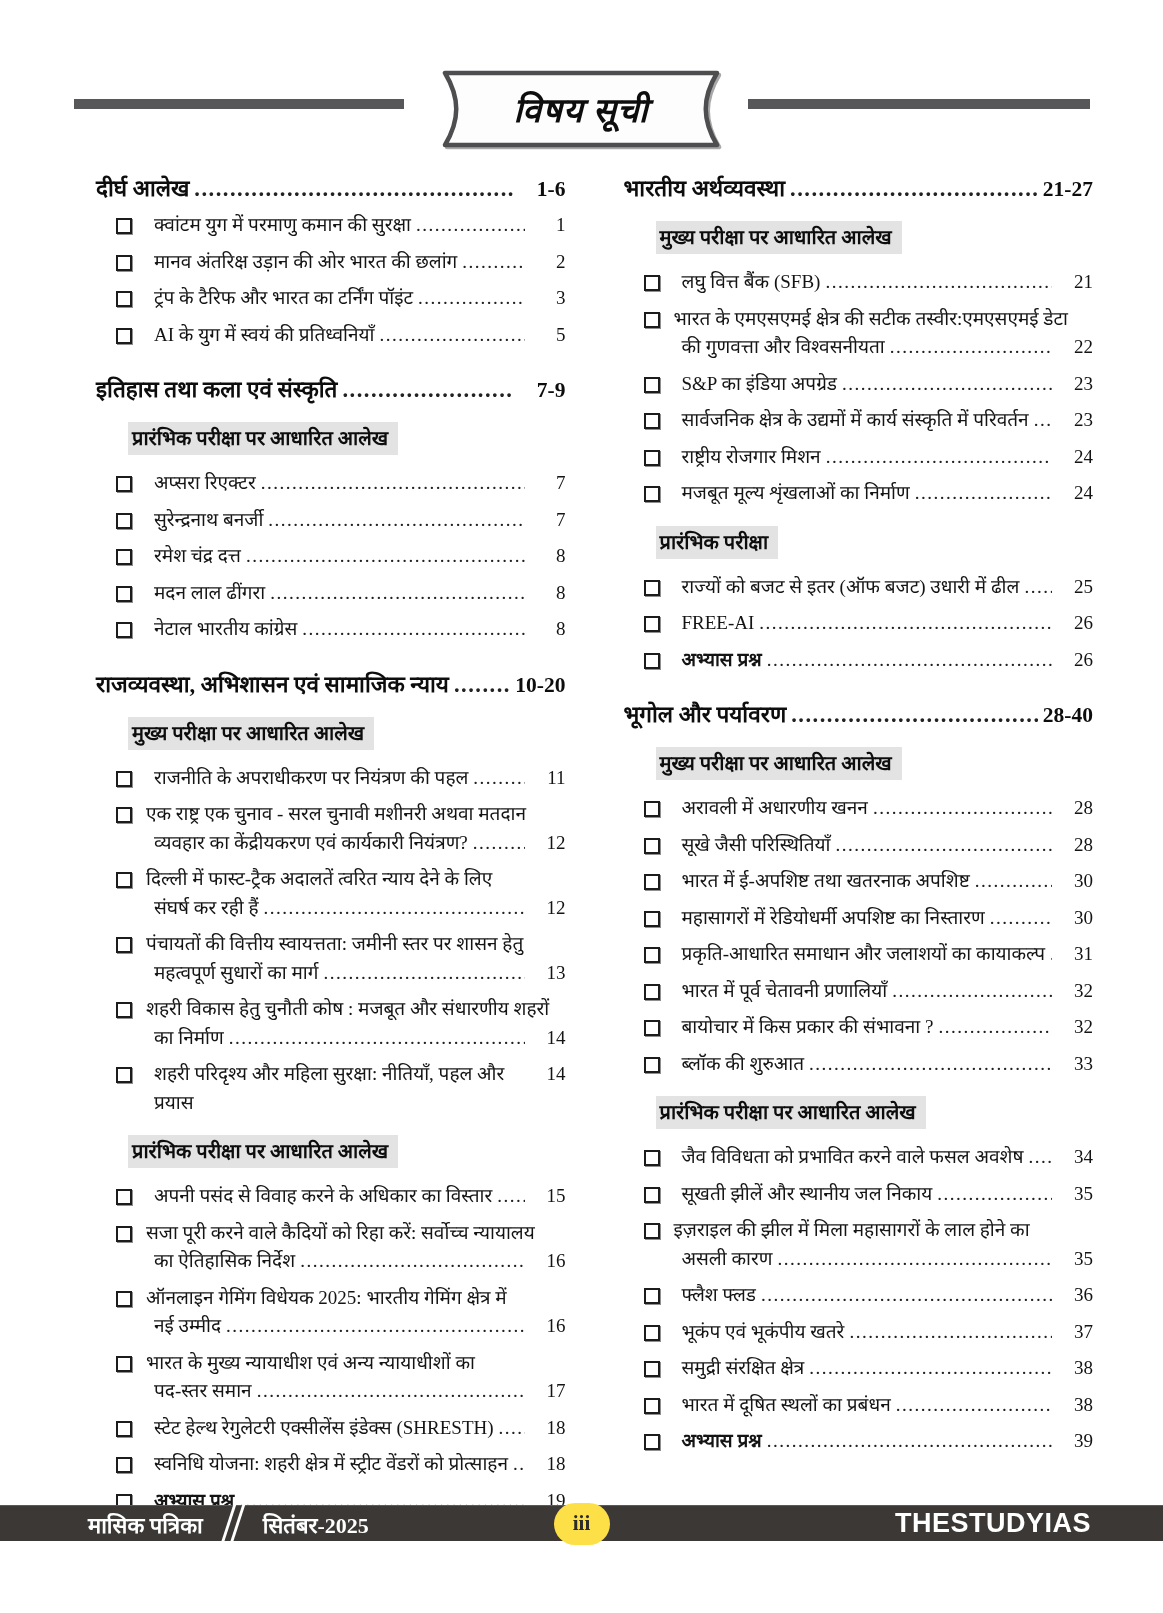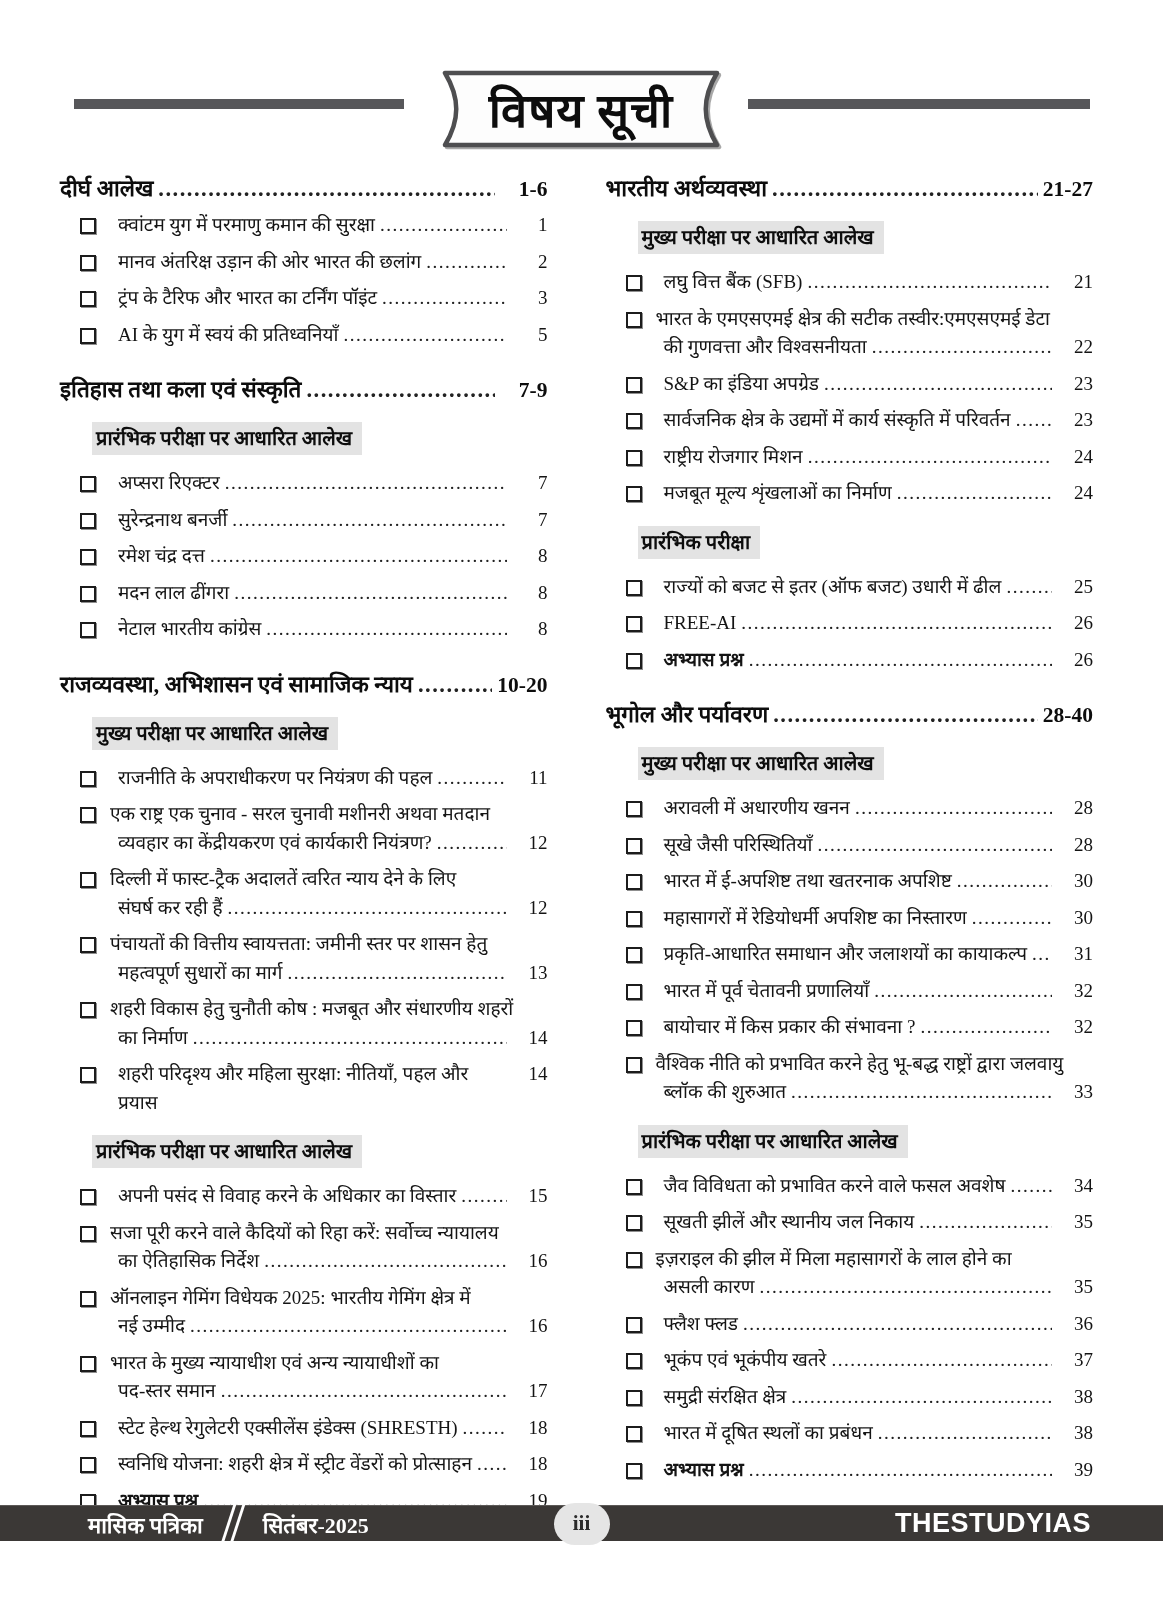--- a/index.html
+++ b/index.html
@@ -11,26 +11,26 @@
   
   .header{position:absolute;top:0;left:0;width:1163px;height:158px;}
   .rule{position:absolute;top:99px;height:10px;background:#57575a;}
   .rule.left{left:74px;width:330px;}
   .rule.right{left:748px;width:342px;}
   .banner{position:absolute;left:391px;top:68px;width:380px;height:82px;}
   .banner svg{position:absolute;left:0;top:0;}
   .banner-text{
     position:absolute;left:0;top:0;width:100%;height:100%;
     display:flex;align-items:center;justify-content:center;
-    font-size:47px;font-weight:bold;color:#0d0d0d;letter-spacing:1px;
+    font-size:34px;font-weight:bold;color:#0d0d0d;letter-spacing:1px;font-style:italic;
   }
   
   .columns{
     position:absolute;top:170px;left:0;width:1163px;
-    display:flex;gap:58px;padding:0 70px 0 60px;box-sizing:border-box;
+    display:flex;gap:58px;padding:0 70px 0 96px;box-sizing:border-box;
   }
   .col{flex:1;min-width:0;}
   .toc-section{margin:0 0 6px 0;}
   .sec-head{
     display:flex;align-items:baseline;
     font-weight:bold;font-size:22.5px;color:#0d0d0d;
     margin:24px 0 8px 0;
   }
   .toc-section:first-child .sec-head{margin-top:2px;}
   .sec-title{white-space:nowrap;}
@@ -68,21 +68,21 @@
   }
   .footer-left{
     position:absolute;left:88px;top:0;height:35px;
     display:flex;align-items:center;gap:20px;
     color:#ffffff;font-weight:bold;font-size:22px;
   }
   .slashes{display:flex;gap:6px;align-items:center;height:46px;margin:0 4px;}
   .slashes i{display:block;width:3px;height:46px;background:#ffffff;transform:skewX(-18deg);}
   .pill{
     position:absolute;left:50%;top:50%;transform:translate(-50%,-50%);
-    width:56px;height:42px;border-radius:21px;background:#e5e5e5;
+    width:56px;height:42px;border-radius:21px;background:#fde047;
     display:flex;align-items:center;justify-content:center;
     font-weight:bold;font-size:21px;color:#2b2b2b;
   }
   .brand{
     position:absolute;right:72px;top:0;height:35px;
     display:flex;align-items:center;
     color:#ffffff;font-weight:bold;font-size:27px;letter-spacing:0.5px;
     font-family:Liberation Sans, sans-serif;
   }
 </style>
@@ -480,21 +480,20 @@
           <div class="item-body">
             <div class="last-line">
               <span class="item-text">बायोचार में किस प्रकार की संभावना ? </span>
               <span class="dots"></span>
               <span class="pg">32</span>
             </div>
           </div>
         </div><div class="item">
           <span class="bullet"></span>
           <div class="item-body">
-            <span class="item-line">वैश्विक नीति को प्रभावित करने हेतु भू-बद्ध राष्ट्रों द्वारा जलवायु</span>
             <div class="last-line">
               <span class="item-text">ब्लॉक की शुरुआत </span>
               <span class="dots"></span>
               <span class="pg">33</span>
             </div>
           </div>
         </div><div class="subheading">प्रारंभिक परीक्षा पर आधारित आलेख</div><div class="item">
           <span class="bullet"></span>
           <div class="item-body">
             <div class="last-line">

